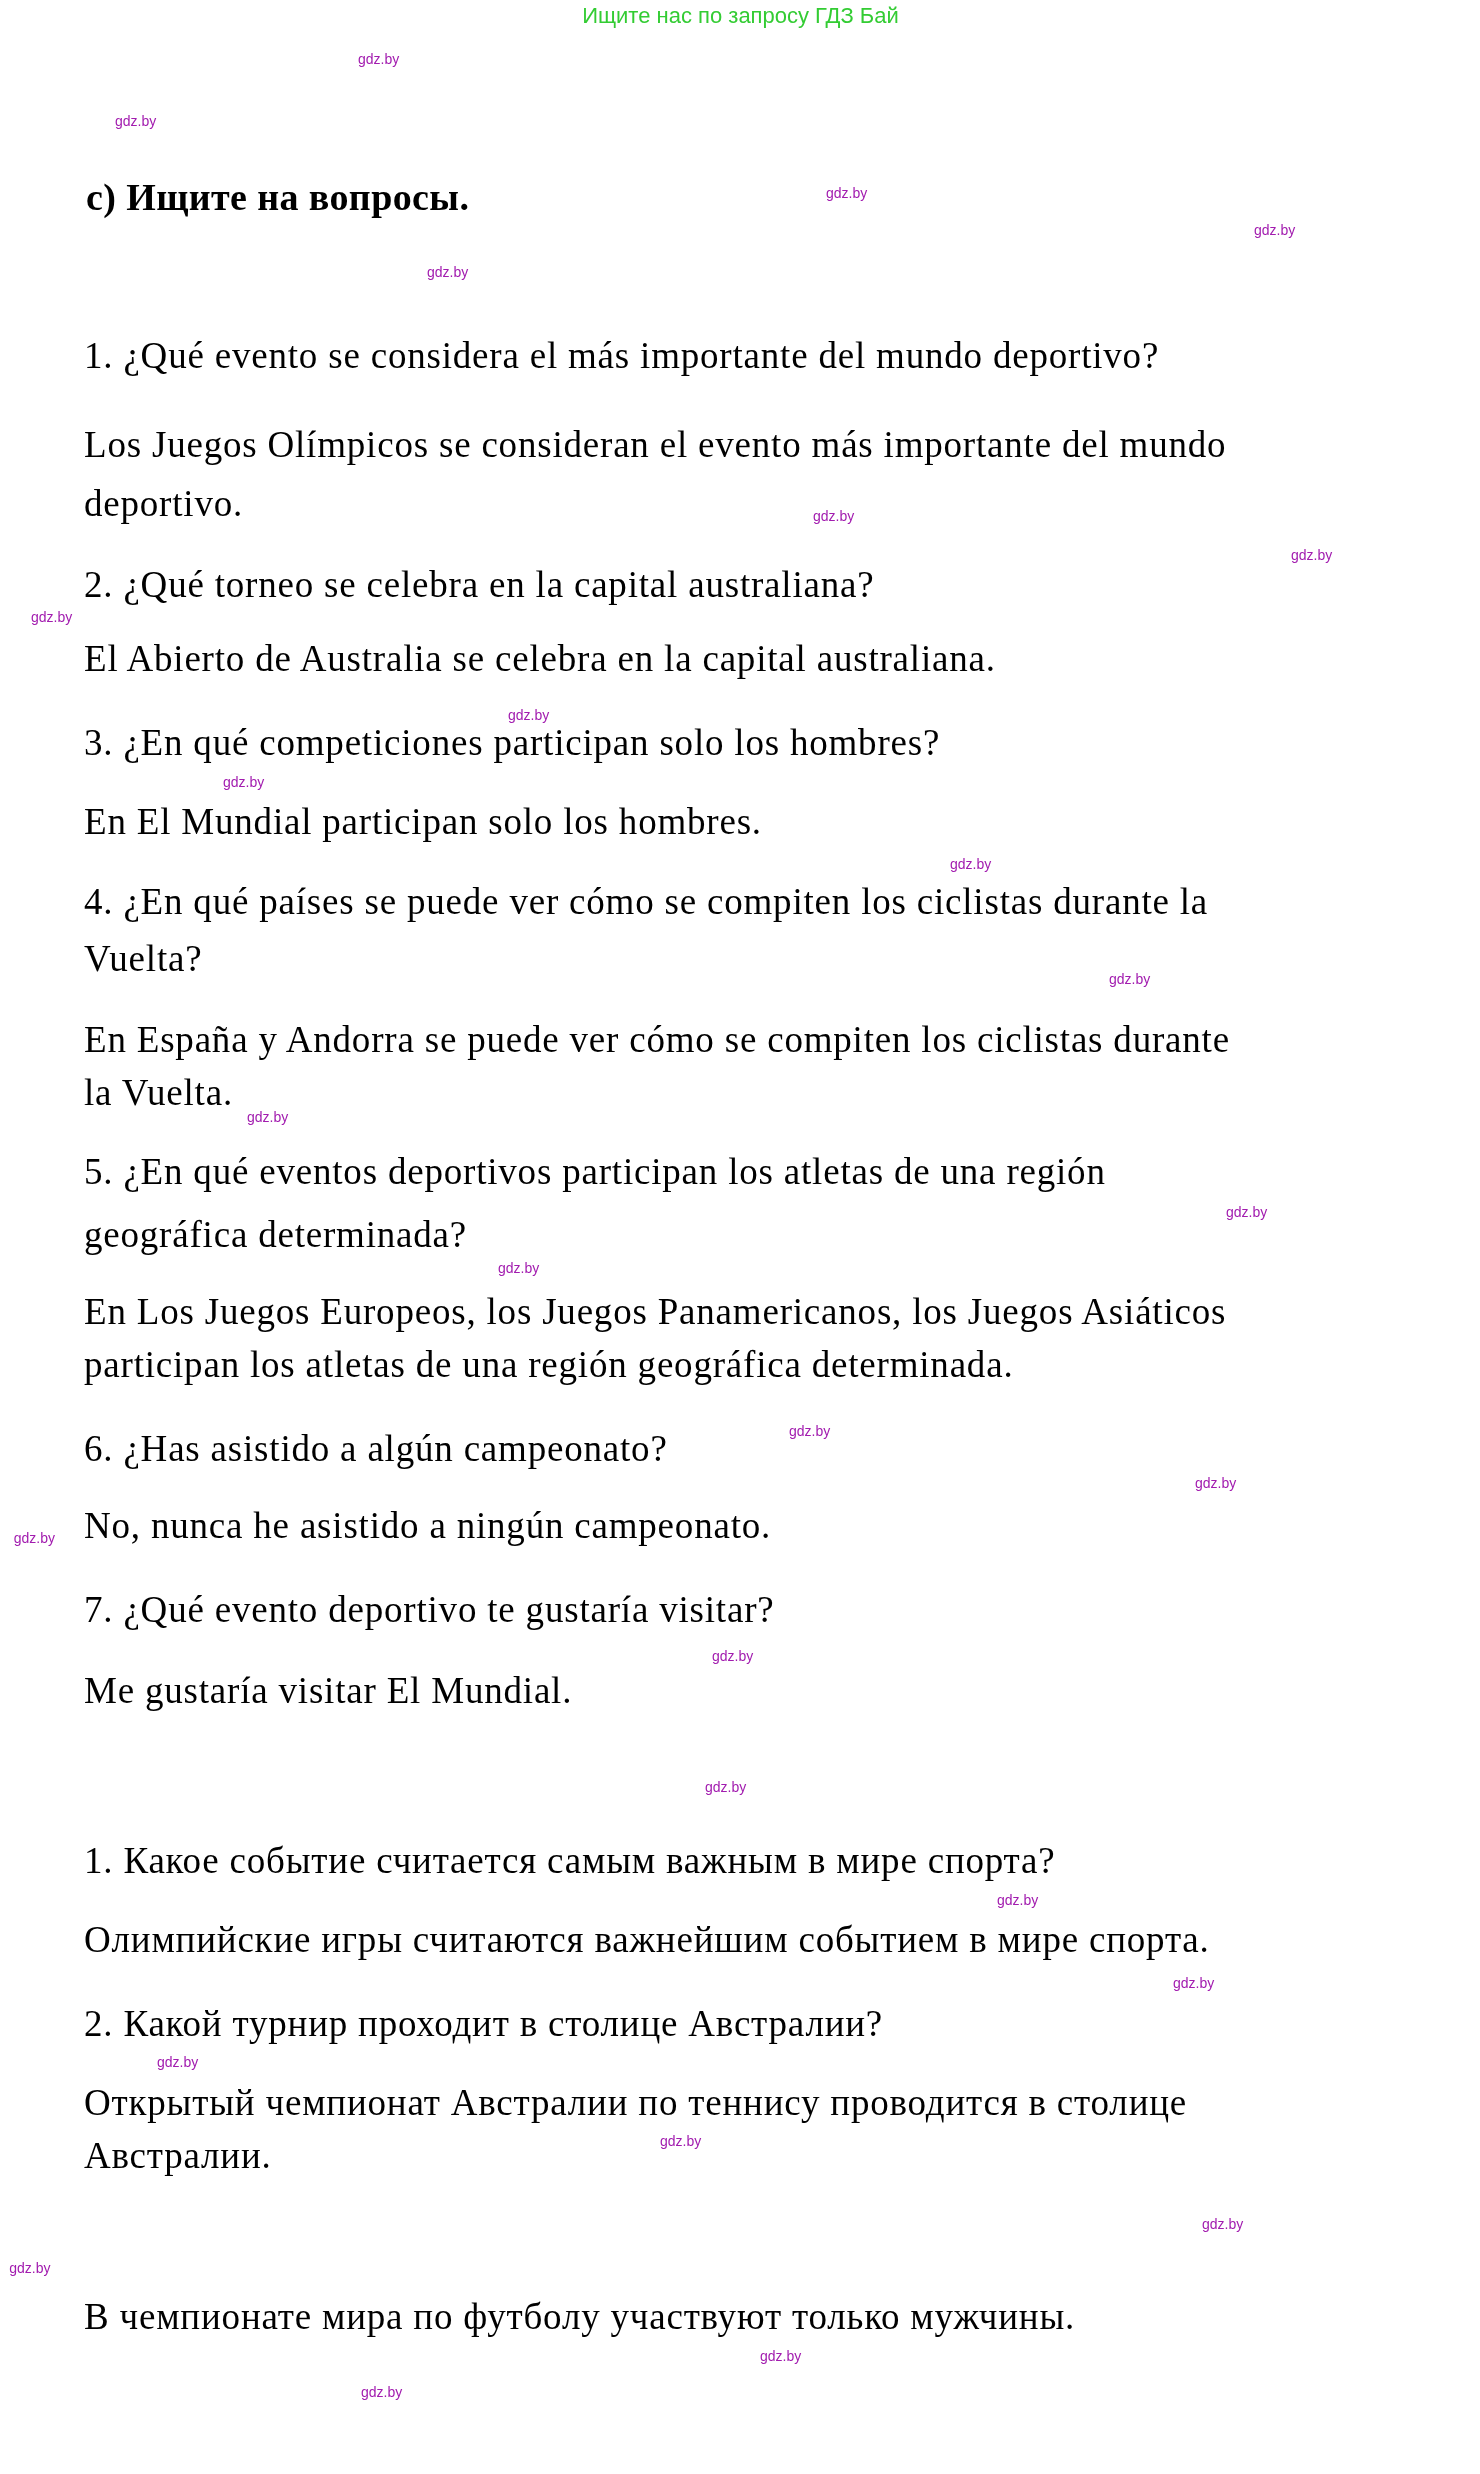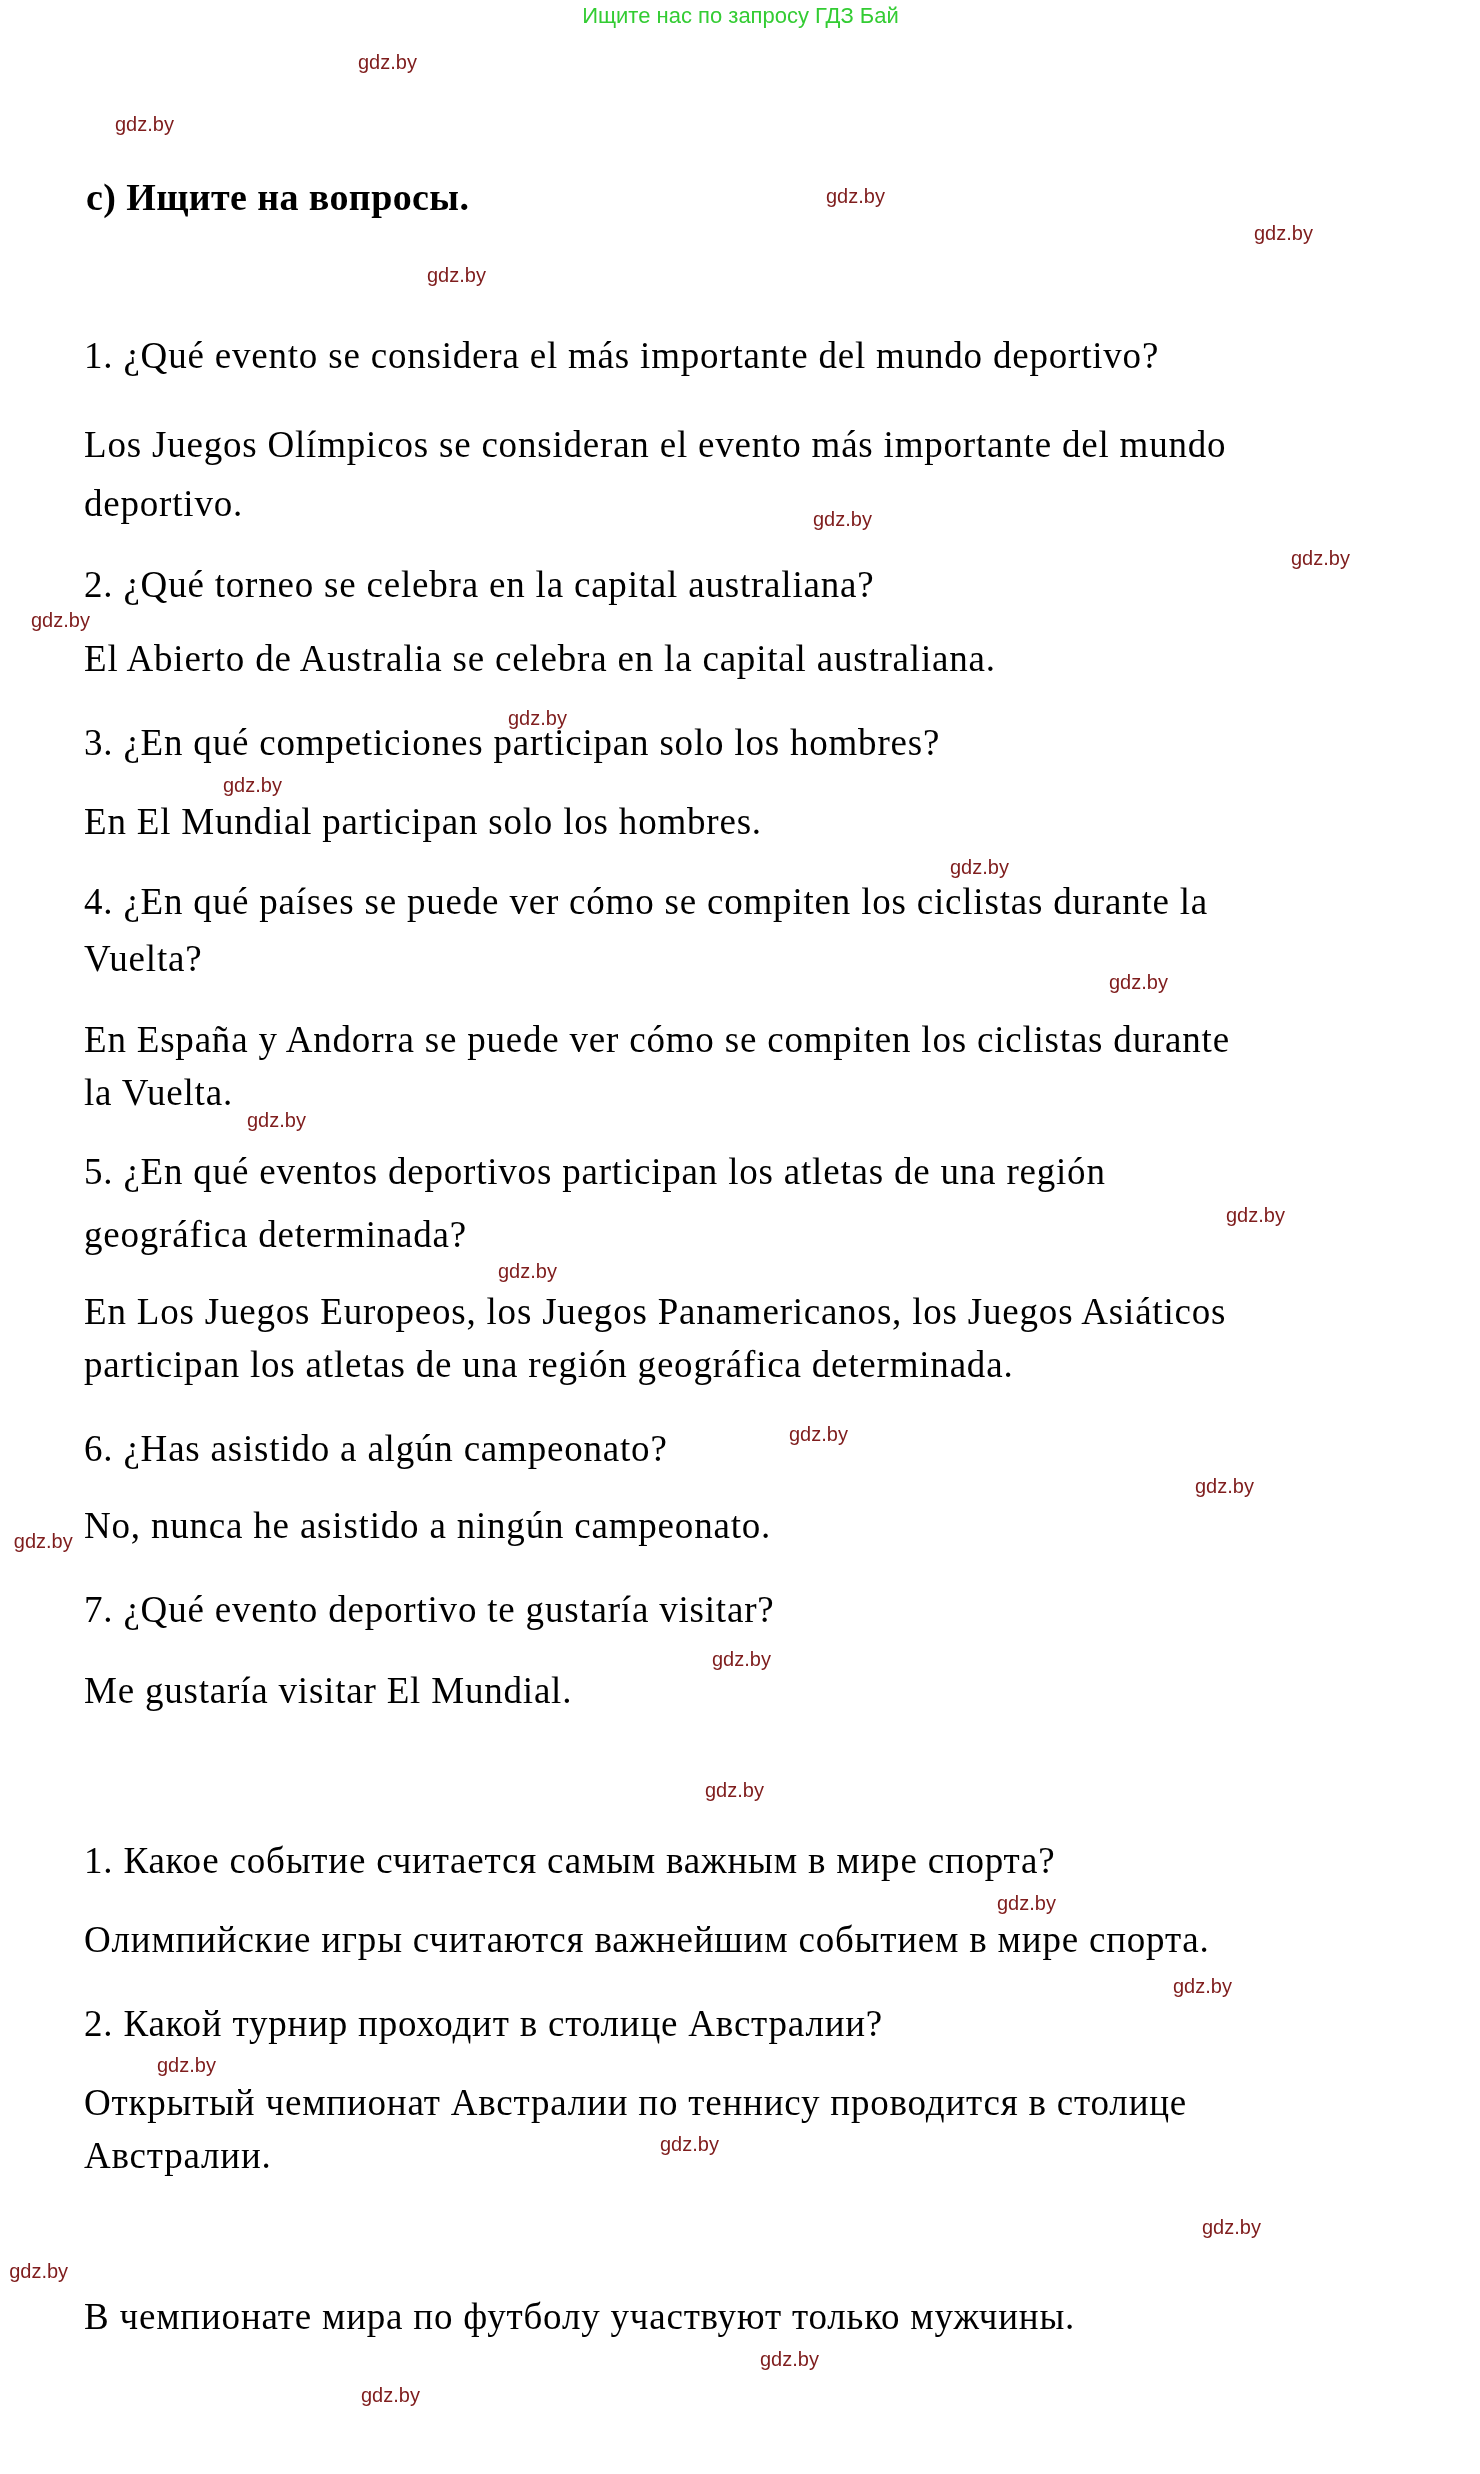--- a/index.html
+++ b/index.html
@@ -44,22 +44,22 @@
     font-size: 37px;
     line-height: 1.12;
     letter-spacing: 0.8px;
     color: #000000;
     white-space: nowrap;
     text-align: center;
   }
   .wm {
     position: absolute;
     font-family: "Liberation Sans", sans-serif;
-    font-size: 20px;
-    color: #7f1d1d;
+    font-size: 14px;
+    color: #a21caf;
     white-space: nowrap;
   }
   .footer {
     position: absolute;
     top: 2445px;
     left: 0;
     width: 100%;
     text-align: center;
     font-family: "Liberation Sans", sans-serif;
     font-size: 22px;

